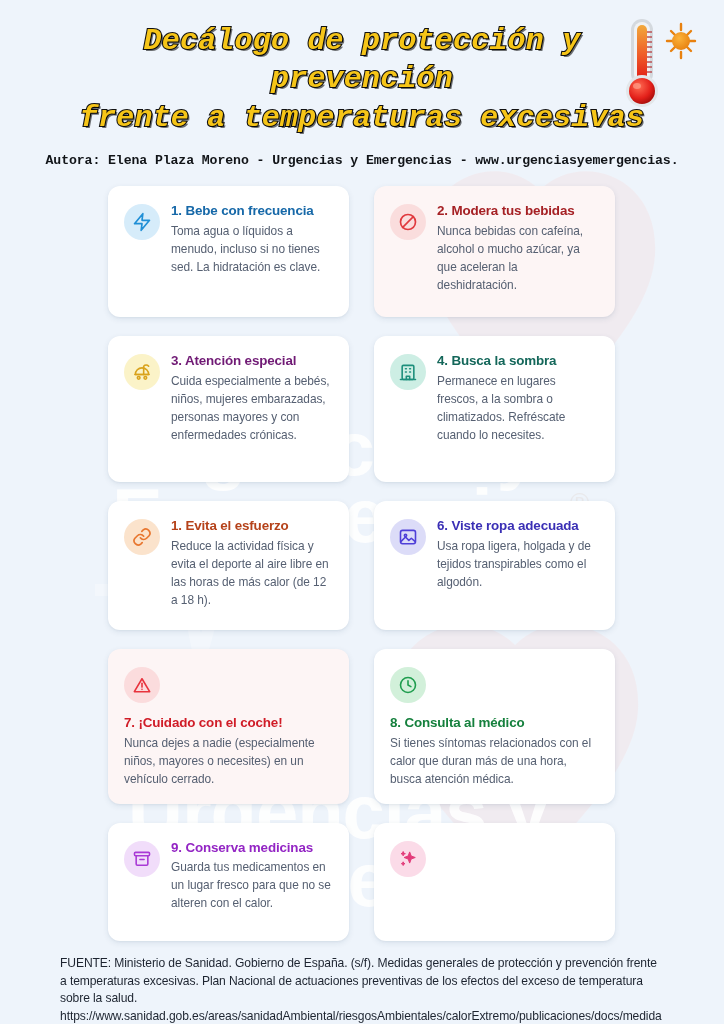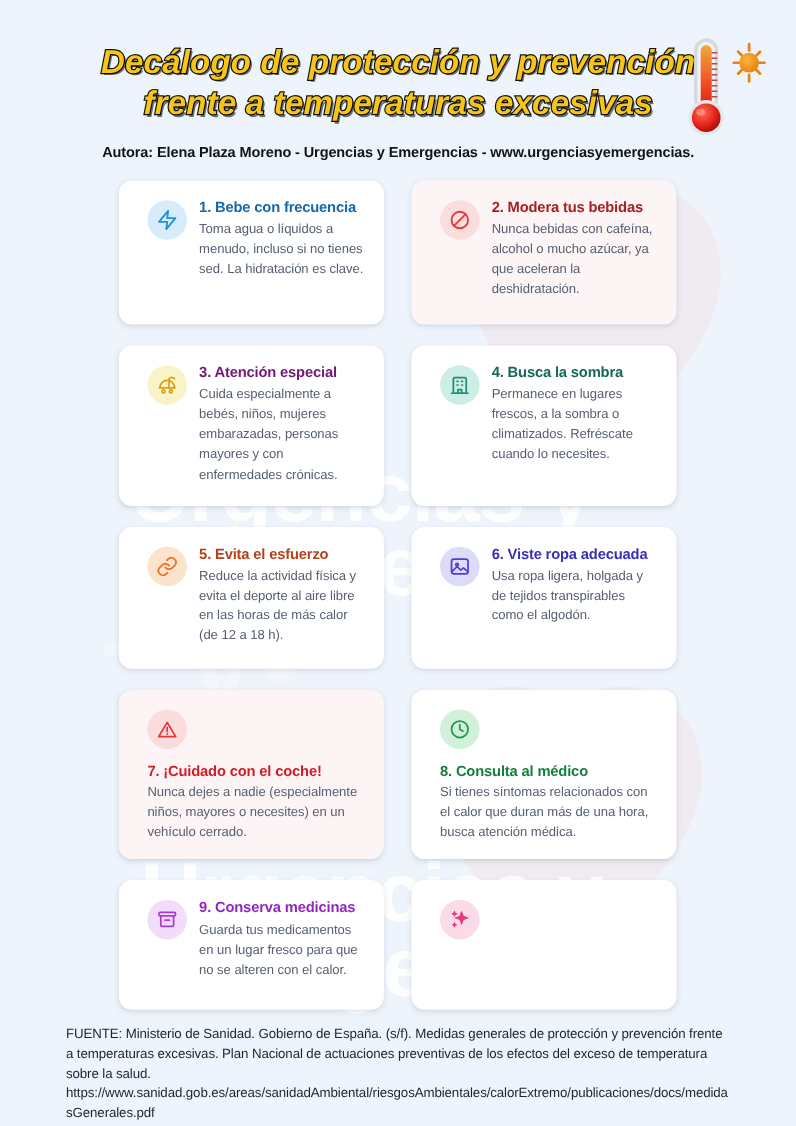--- a/index.html
+++ b/index.html
@@ -50,21 +50,22 @@
     opacity: .30;
   }
   .wm-pulse-a { left: 390px; top: 150px; width: 300px; height: 330px; }
   .wm-pulse-b { left: 355px; top: 600px; width: 320px; height: 340px; }
   .wm-pulse-c { left: 95px;  top: 430px; width: 250px; height: 300px; }
 
   
   #header {
     position: relative;
     z-index: 2;
-    padding-top: 38px;
+    padding-top: 22px;
+    font-family: Liberation Mono, monospace;
   }
   #title-block {
     text-align: center;
     position: relative;
   }
   .title-line {
     font-size: 30px;
     font-weight: 700;
     font-style: italic;
     color: #f6c518;
@@ -98,21 +99,21 @@
     margin: 18px 108px 0 108px;
     display: grid;
     grid-template-columns: 241px 241px;
     column-gap: 25px;
     row-gap: 19px;
   }
   .card {
     background: #ffffff;
     border-radius: 12px;
     box-shadow: 0 2px 6px rgba(25,50,90,.09), 0 1px 2px rgba(25,50,90,.05);
-    padding: 16px 15px 16px 26px;
+    padding: 16px 15px 16px 16px;
     display: flex;
     align-items: flex-start;
     gap: 11px;
     box-sizing: border-box;
   }
   .card.tinted { background: #fdf5f5; }
   .card-icon-wrap {
     flex: 0 0 auto;
     width: 36px;
     height: 36px;
@@ -303,21 +304,21 @@
   </div>
 
   <div class="card row-c">
     <div class="card-icon-wrap" style="background:#fbe3cc">
       <svg width="20" height="20" viewBox="0 0 24 24" fill="none" stroke="#e8762f" stroke-width="2" stroke-linecap="round" stroke-linejoin="round">
           <path d="M10 13a5 5 0 0 0 7.5.5l3-3a5 5 0 0 0-7-7l-1.7 1.7"></path>
           <path d="M14 11a5 5 0 0 0-7.5-.5l-3 3a5 5 0 0 0 7 7l1.7-1.7"></path>
         </svg>
     </div>
     <div class="card-body">
-      <div class="card-title" style="color:#b5421a">5. Evita el esfuerzo</div>
+      <div class="card-title" style="color:#b5421a">1. Evita el esfuerzo</div>
       <div class="card-text">Reduce la actividad física y evita el deporte al aire libre en las horas de más calor (de 12 a 18 h).</div>
     </div>
   </div>
 
   <div class="card row-c">
     <div class="card-icon-wrap" style="background:#dcdcf8">
       <svg width="20" height="20" viewBox="0 0 24 24" fill="none" stroke="#4f3fd8" stroke-width="1.9" stroke-linecap="round" stroke-linejoin="round">
           <rect x="3" y="4" width="18" height="16" rx="2.5"></rect>
           <circle cx="9" cy="10" r="1.4"></circle>
           <path d="M4 17l5-5 4 4 3-2.5 4 3.5"></path>

